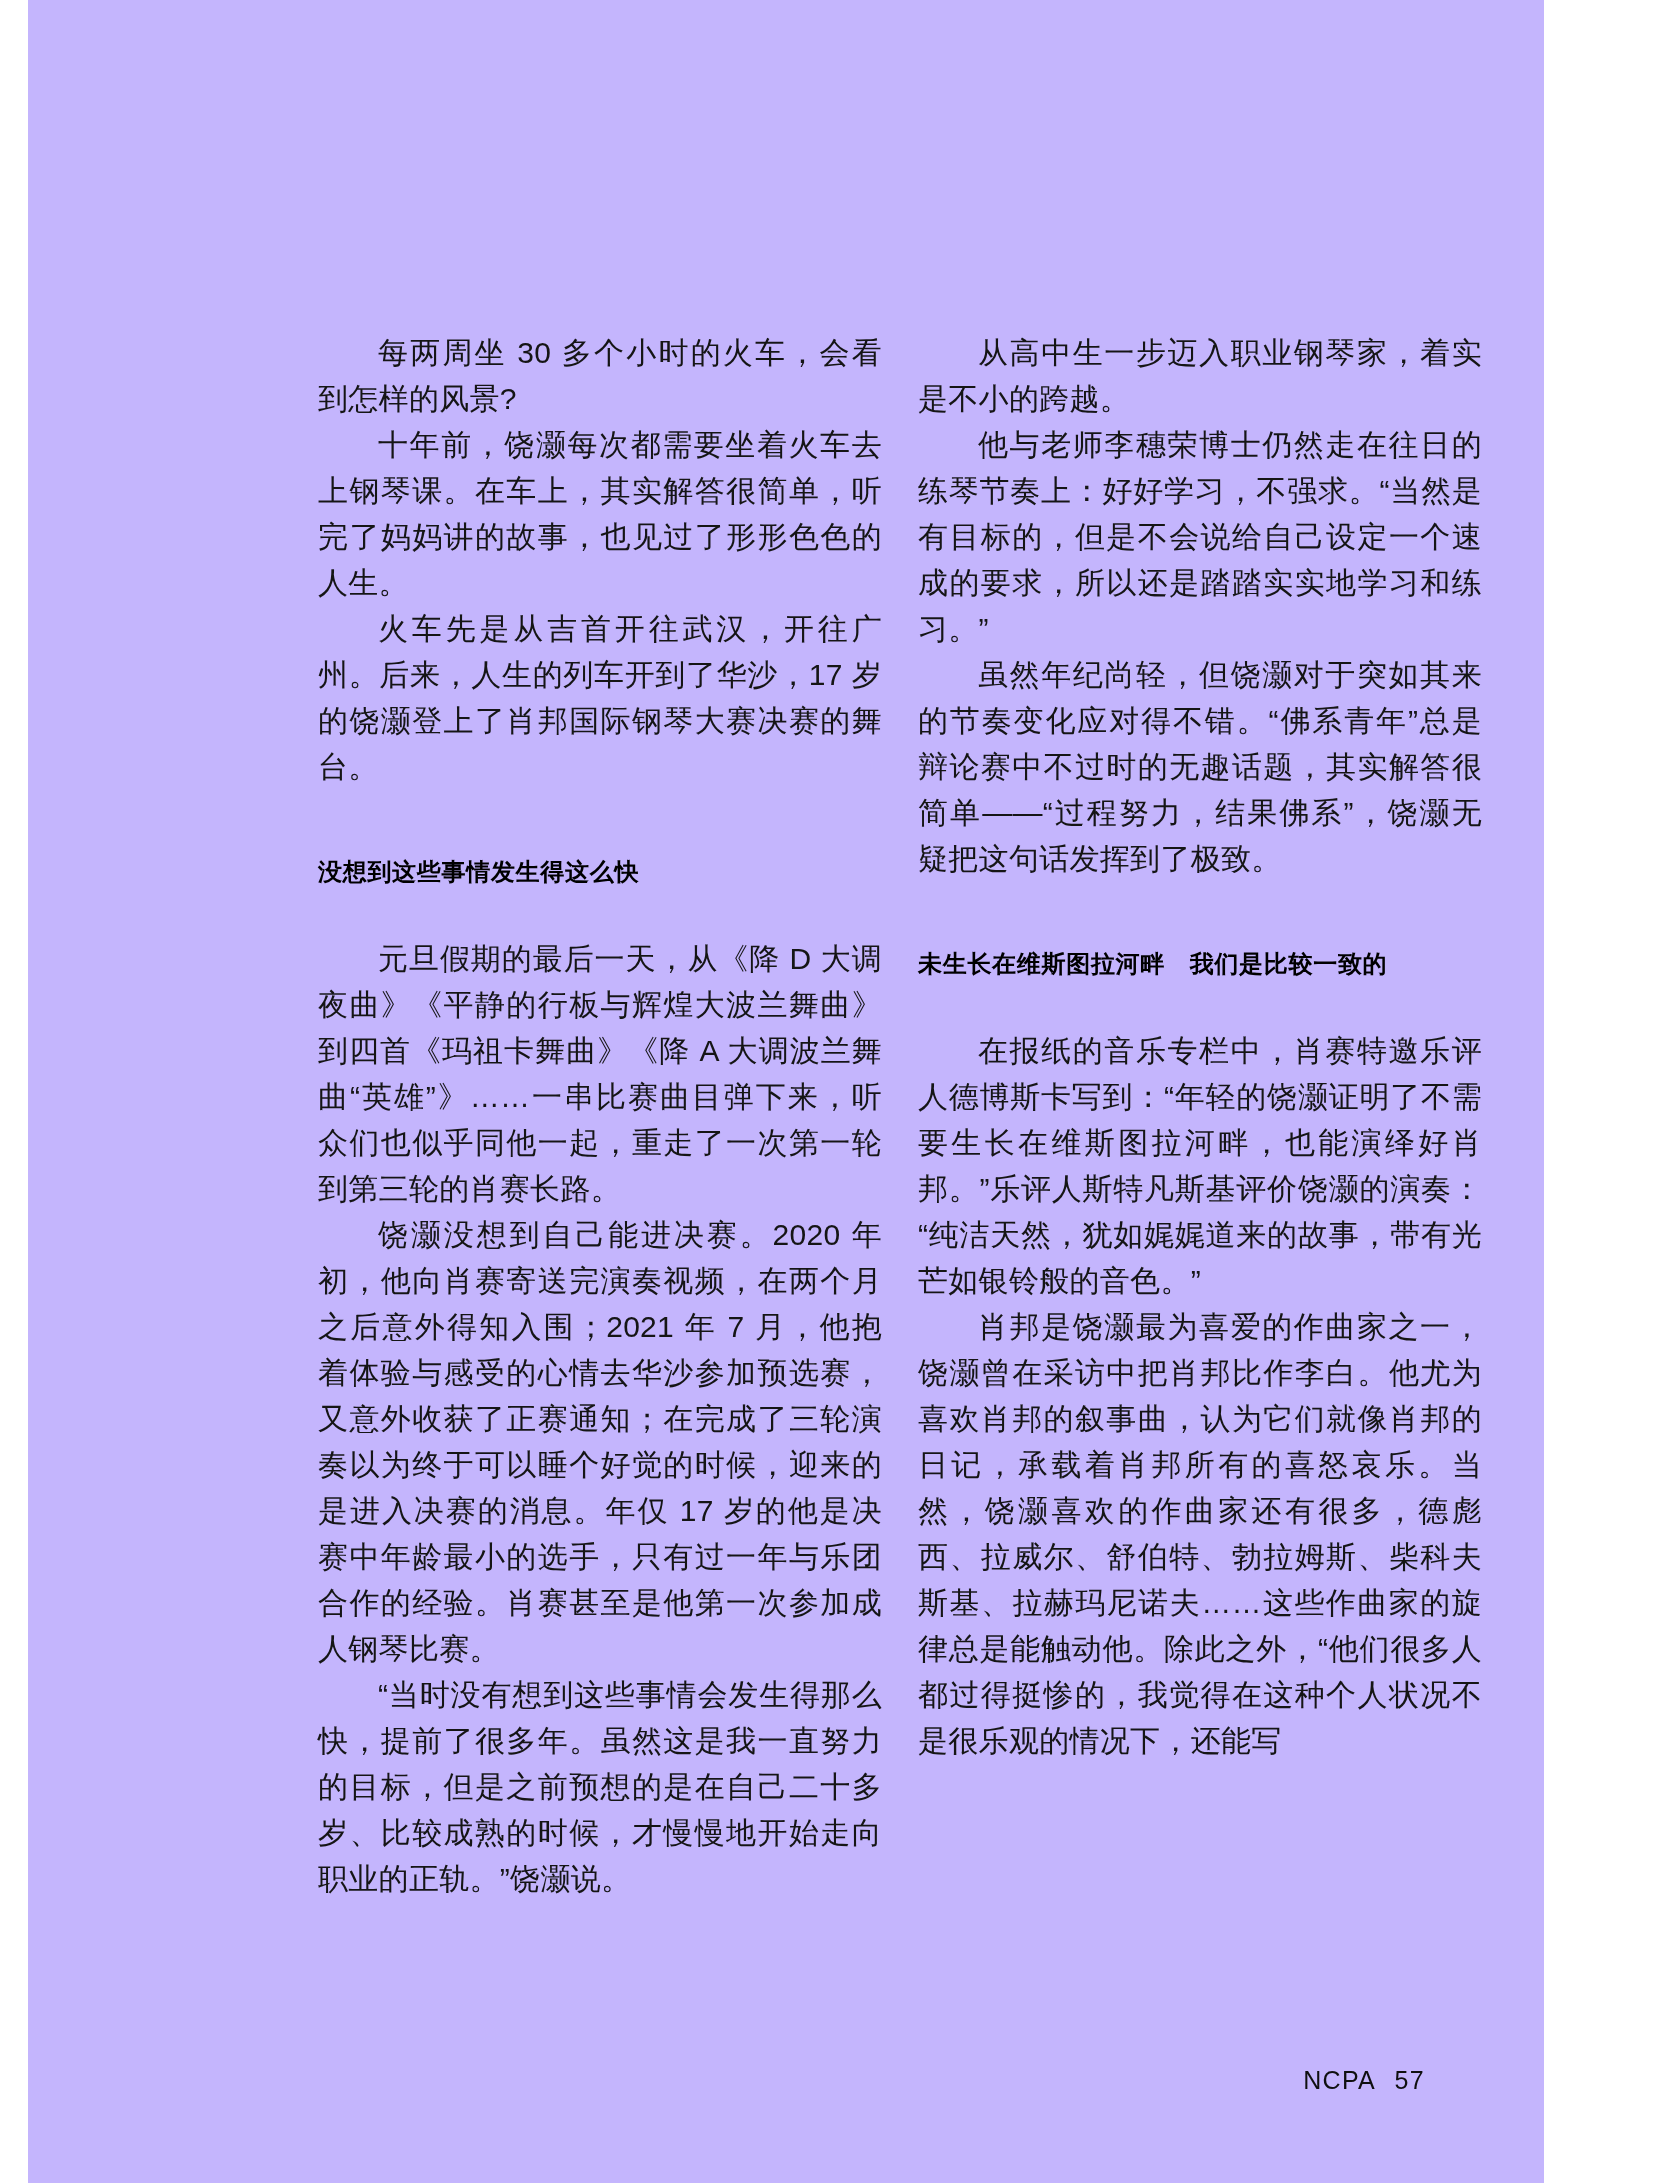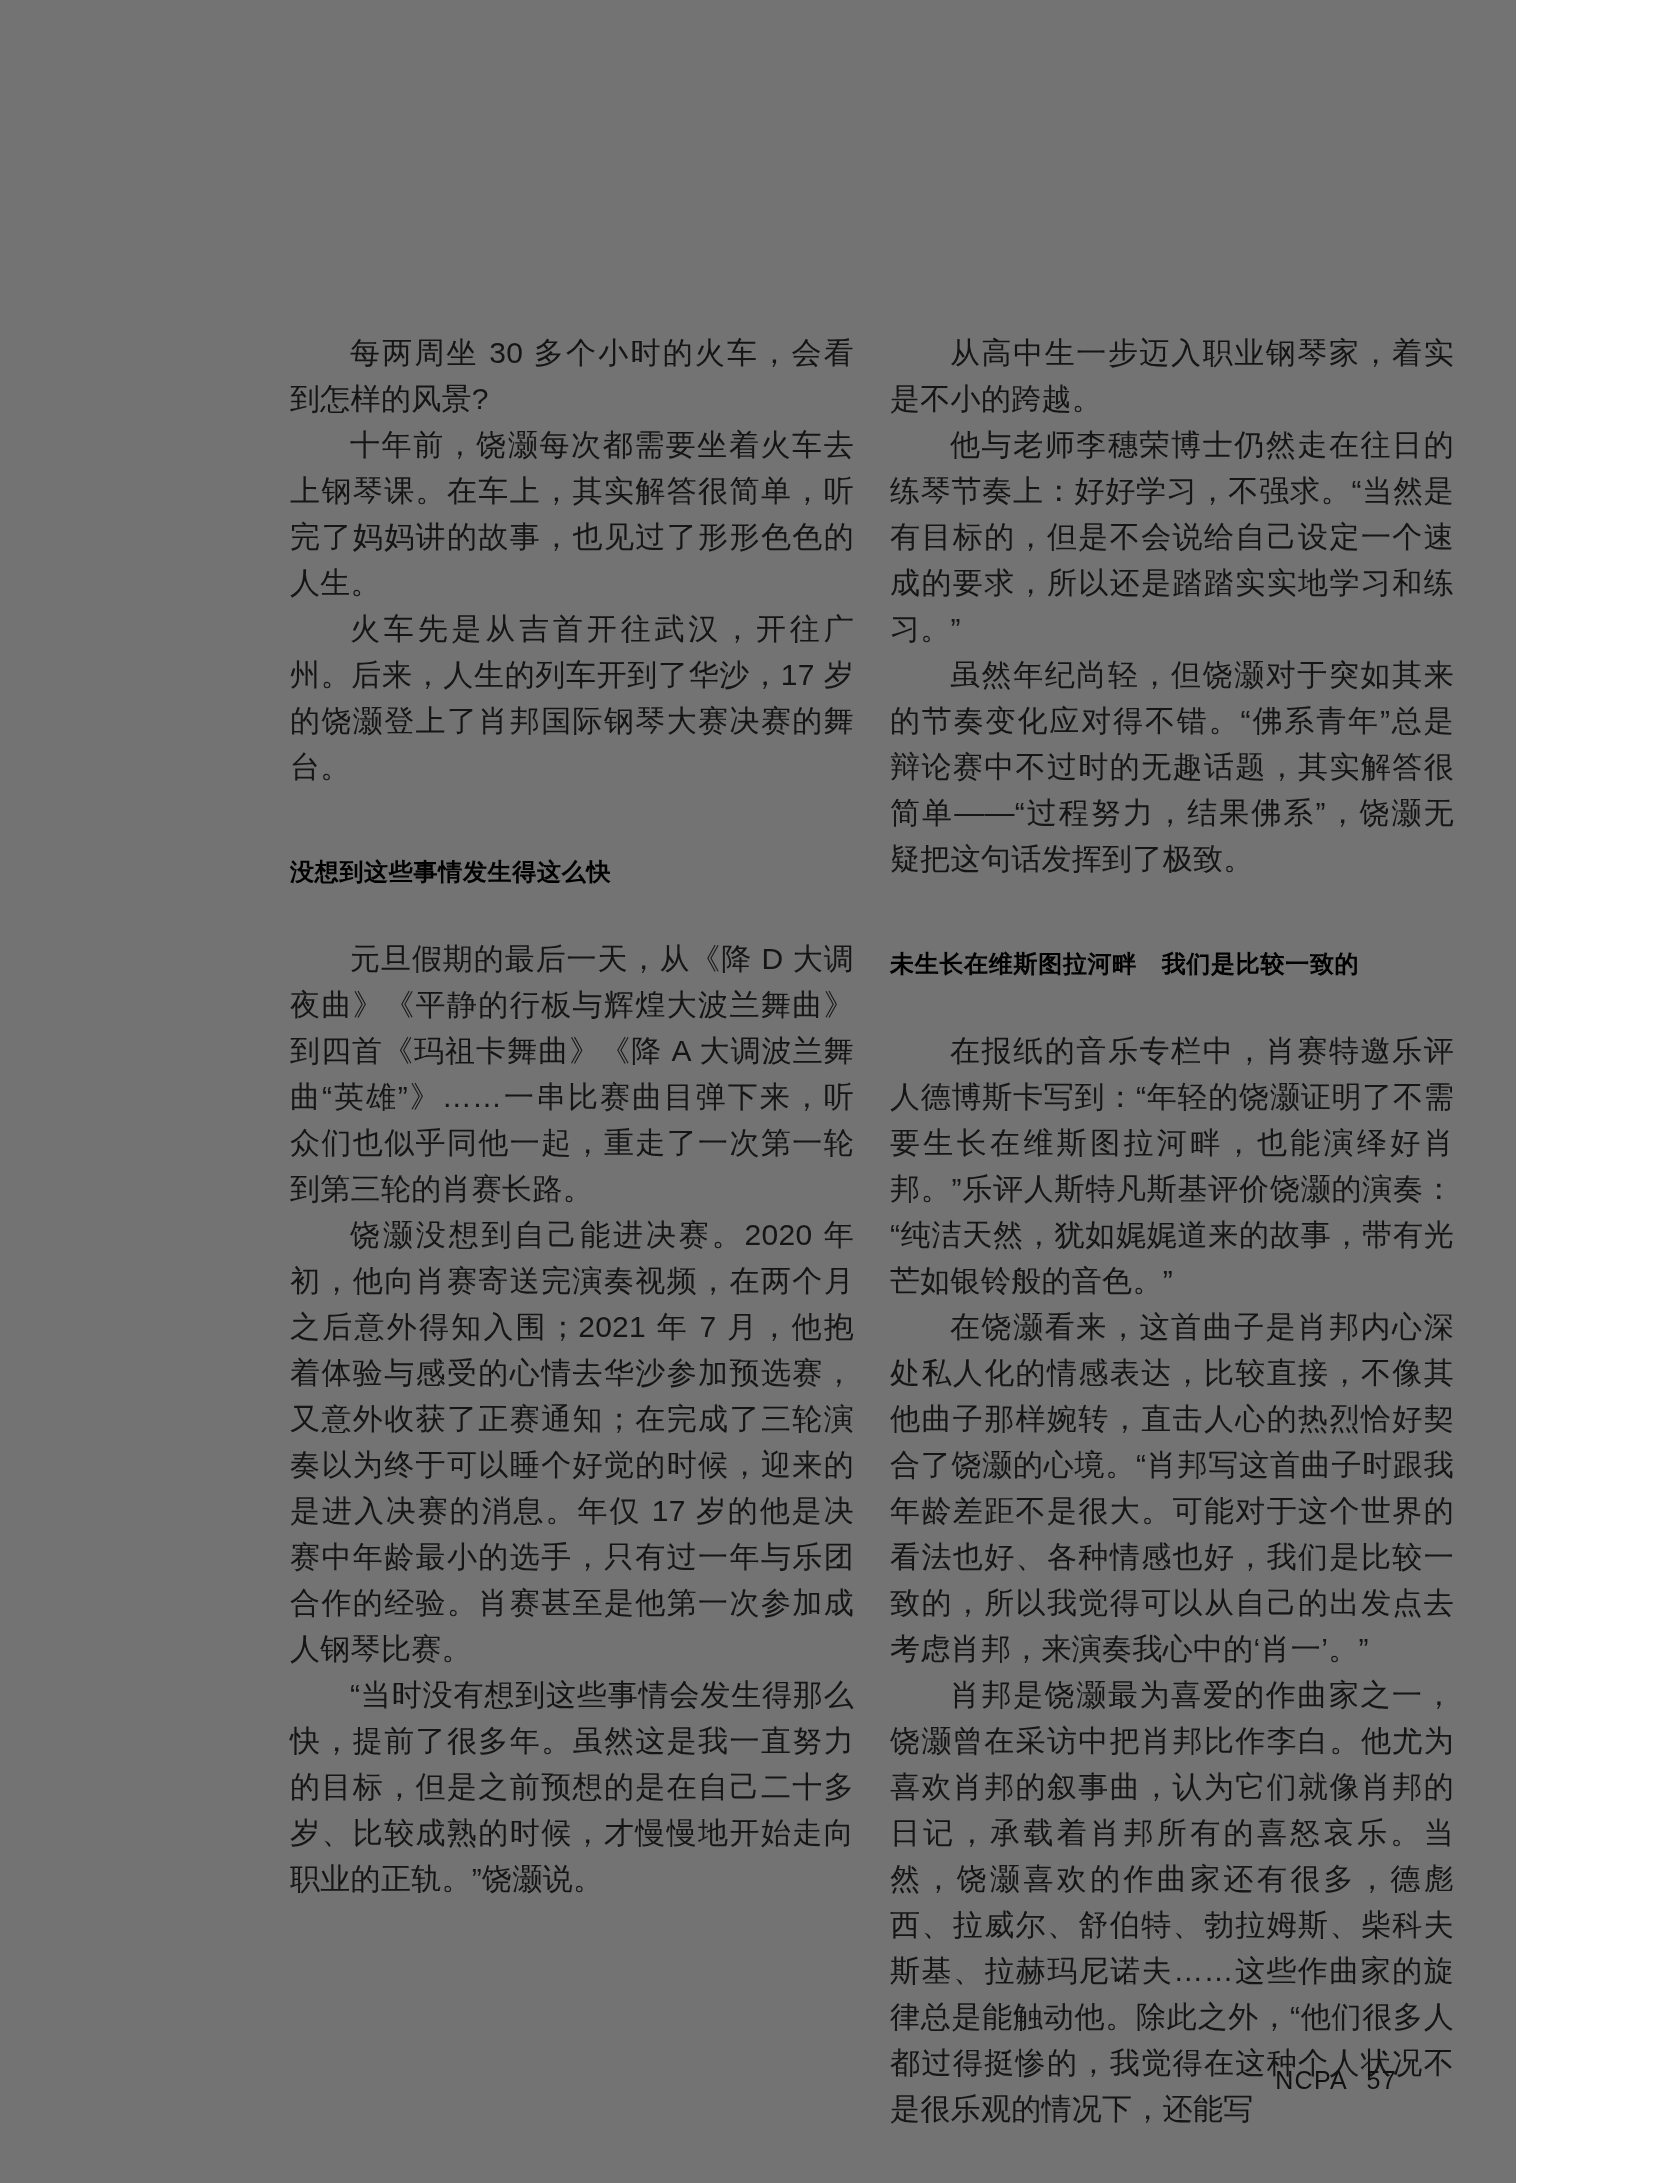--- a/index.html
+++ b/index.html
@@ -4,24 +4,25 @@
 <style>
   html, body {
     margin: 0;
     padding: 0;
     background: #ffffff;
   }
   .page {
     position: relative;
     width: 1516px;
     height: 2183px;
-    background: #737373;
+    background: #c4b5fd;
     overflow: hidden;
     font-family: "Liberation Sans", sans-serif;
     color: #151515;
+    margin-left: 28px;
   }
   .article-columns {
     position: absolute;
     left: 290px;
     top: 330px;
     width: 1165px;
     display: flex;
     gap: 36px;
   }
   .column {
@@ -76,21 +77,20 @@
         <p>元旦假期的最后一天，从《降 D 大调夜曲》《平静的行板与辉煌大波兰舞曲》到四首《玛祖卡舞曲》《降 A 大调波兰舞曲“英雄”》……一串比赛曲目弹下来，听众们也似乎同他一起，重走了一次第一轮到第三轮的肖赛长路。</p>
         <p>饶灏没想到自己能进决赛。2020 年初，他向肖赛寄送完演奏视频，在两个月之后意外得知入围；2021 年 7 月，他抱着体验与感受的心情去华沙参加预选赛，又意外收获了正赛通知；在完成了三轮演奏以为终于可以睡个好觉的时候，迎来的是进入决赛的消息。年仅 17 岁的他是决赛中年龄最小的选手，只有过一年与乐团合作的经验。肖赛甚至是他第一次参加成人钢琴比赛。</p>
         <p>“当时没有想到这些事情会发生得那么快，提前了很多年。虽然这是我一直努力的目标，但是之前预想的是在自己二十多岁、比较成熟的时候，才慢慢地开始走向职业的正轨。”饶灏说。</p>
       </div>
     <div class="column">
         <p>从高中生一步迈入职业钢琴家，着实是不小的跨越。</p>
         <p>他与老师李穗荣博士仍然走在往日的练琴节奏上：好好学习，不强求。“当然是有目标的，但是不会说给自己设定一个速成的要求，所以还是踏踏实实地学习和练习。”</p>
         <p>虽然年纪尚轻，但饶灏对于突如其来的节奏变化应对得不错。“佛系青年”总是辩论赛中不过时的无趣话题，其实解答很简单——“过程努力，结果佛系”，饶灏无疑把这句话发挥到了极致。</p>
         <h2>未生长在维斯图拉河畔　我们是比较一致的</h2>
         <p>在报纸的音乐专栏中，肖赛特邀乐评人德博斯卡写到：“年轻的饶灏证明了不需要生长在维斯图拉河畔，也能演绎好肖邦。”乐评人斯特凡斯基评价饶灏的演奏：“纯洁天然，犹如娓娓道来的故事，带有光芒如银铃般的音色。”</p>
-        <p>在饶灏看来，这首曲子是肖邦内心深处私人化的情感表达，比较直接，不像其他曲子那样婉转，直击人心的热烈恰好契合了饶灏的心境。“肖邦写这首曲子时跟我年龄差距不是很大。可能对于这个世界的看法也好、各种情感也好，我们是比较一致的，所以我觉得可以从自己的出发点去考虑肖邦，来演奏我心中的‘肖一’。”</p>
         <p>肖邦是饶灏最为喜爱的作曲家之一，饶灏曾在采访中把肖邦比作李白。他尤为喜欢肖邦的叙事曲，认为它们就像肖邦的日记，承载着肖邦所有的喜怒哀乐。当然，饶灏喜欢的作曲家还有很多，德彪西、拉威尔、舒伯特、勃拉姆斯、柴科夫斯基、拉赫玛尼诺夫……这些作曲家的旋律总是能触动他。除此之外，“他们很多人都过得挺惨的，我觉得在这种个人状况不是很乐观的情况下，还能写</p>
       </div>
   </div>
 
   <div class="footer">
     <span>NCPA</span><span class="page-num">57</span>
   </div>
 
 </div>
 

